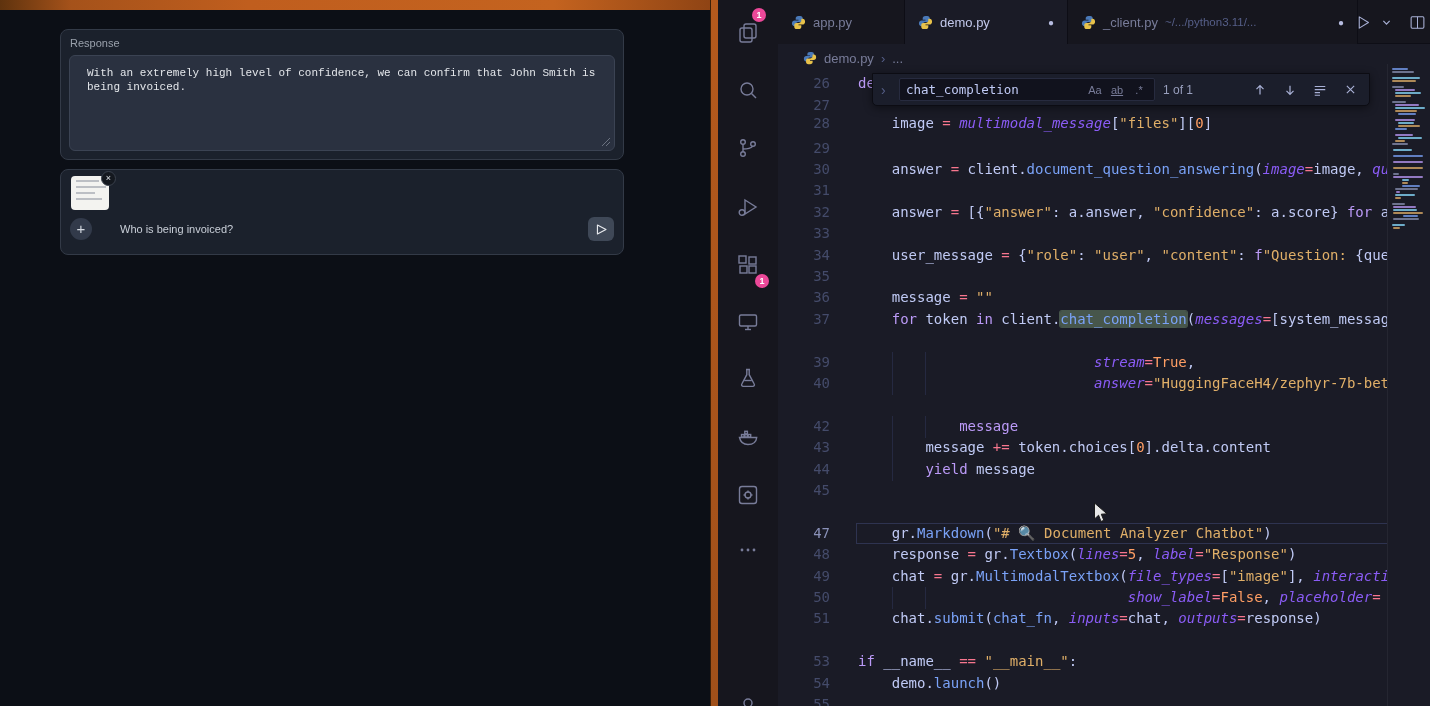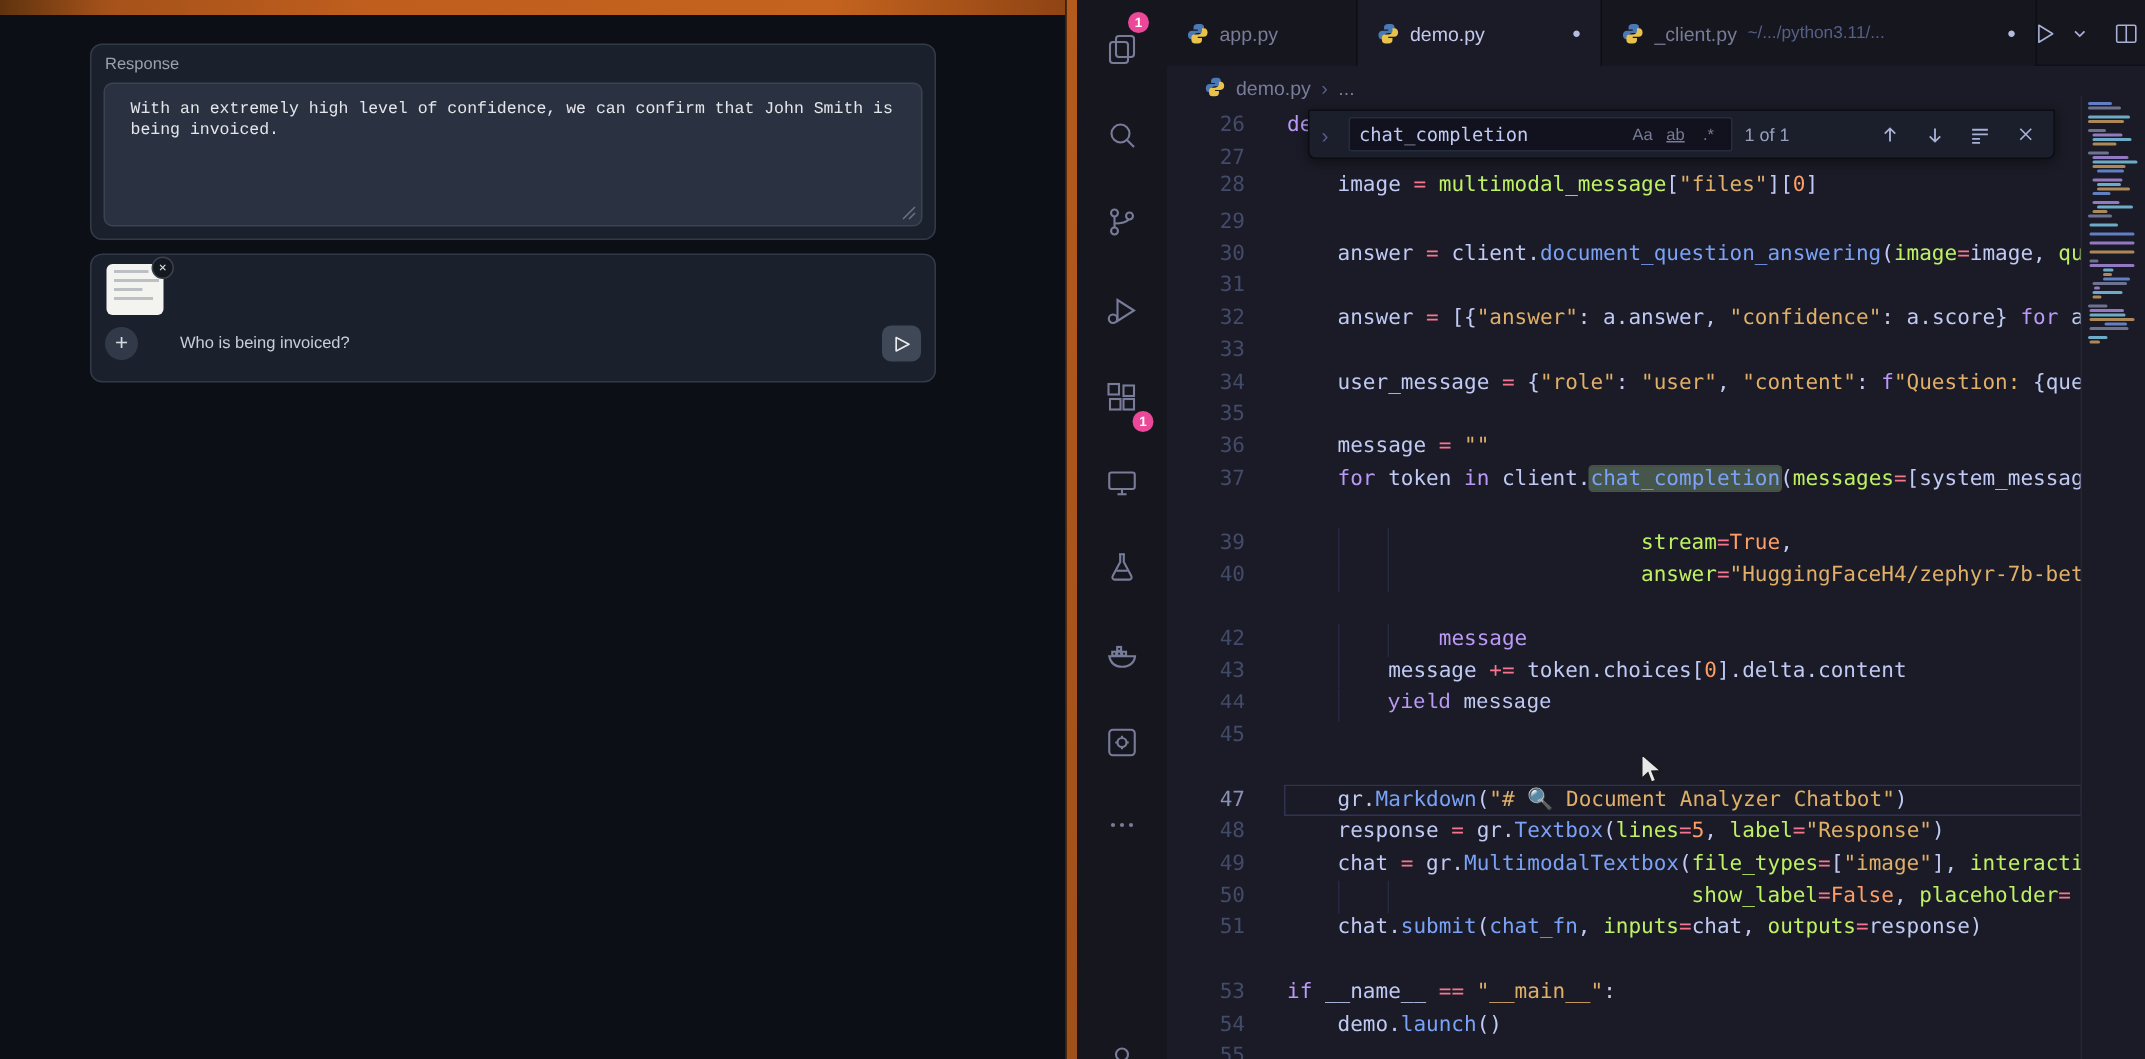--- a/index.html
+++ b/index.html
@@ -62,21 +62,21 @@
 
   .code-region{position:absolute;left:60px;top:72px;right:0;bottom:0;overflow:hidden;}
   .code-line{position:absolute;left:0;right:42px;height:22px;overflow:hidden;
     font-family:"DejaVu Sans Mono",monospace;font-size:14px;line-height:21.4px;}
   .line-number{position:absolute;left:0;top:0;width:52px;text-align:right;color:#444b6a;}
   .code-line.active .line-number{color:#8a91b8;}
   .code-text{position:absolute;left:80px;top:0;white-space:pre;color:#c0caf5;}
   .guide{position:absolute;top:0;bottom:0;width:1px;background:#252941;}
   .line-border{position:absolute;left:78px;right:0;top:0;bottom:1px;border:1px solid #2e3350;pointer-events:none;}
   .tk.pln{color:#c0caf5}.tk.kw{color:#bb9af7}.tk.fn{color:#7aa2f7}.tk.str{color:#e0af68}
-  .tk.arg{color:#bef264;}.tk.num{color:#ff9e64}.tk.cst{color:#ff9e64}.tk.op{color:#f7768e}
+  .tk.arg{color:#8b5cf6;font-style:italic}.tk.num{color:#ff9e64}.tk.cst{color:#ff9e64}.tk.op{color:#f7768e}
   .tk.match{background:rgba(110,134,106,.55);box-shadow:0 0 0 1px rgba(110,134,106,.55);border-radius:2px;}
 
   .minimap{position:absolute;top:64px;right:0;width:42px;bottom:0;background:#1a1b26;
     border-left:1px solid rgba(255,255,255,.05);z-index:2;}
   .mm-bar{position:absolute;height:2px;border-radius:1px;}
 
   .find-widget{position:absolute;left:154px;top:73px;width:498px;height:33px;background:#1b1e2b;
     border:1px solid #0c0c13;border-radius:0 0 5px 5px;box-shadow:0 2px 8px rgba(0,0,0,.45);
     display:flex;align-items:center;padding:0 8px;gap:8px;box-sizing:border-box;z-index:10;}
   .fw-toggle{color:#565f89;font-size:14px;width:10px;}
@@ -331,21 +331,21 @@
         <div class="guide" style="left: calc(4ch + 80px);"></div>
         <div class="guide" style="left: calc(8ch + 80px);"></div>
         <span class="line-number">42</span>
         <span class="code-text"><span class="tk pln">            </span><span class="tk kw">message</span></span>
       </div>
       <div class="code-line" style="top: 365.1px;">
         <div class="guide" style="left: calc(4ch + 80px);"></div>
         <span class="line-number">43</span>
         <span class="code-text"><span class="tk pln">        message </span><span class="tk op">+=</span><span class="tk pln"> token.choices[</span><span class="tk num">0</span><span class="tk pln">].delta.content</span></span>
       </div>
-      <div class="code-line" style="top: 386.5px; font-family: Liberation Mono, monospace;">
+      <div class="code-line" style="top: 386.5px;">
         <div class="guide" style="left: calc(4ch + 80px);"></div>
         <span class="line-number">44</span>
         <span class="code-text"><span class="tk pln">        </span><span class="tk kw">yield</span><span class="tk pln"> message</span></span>
       </div>
       <div class="code-line" style="top: 407.9px;">
         <span class="line-number">45</span>
         <span class="code-text"></span>
       </div>
       <div class="code-line active" style="top: 450.7px;">
         <span class="line-number">47</span>

